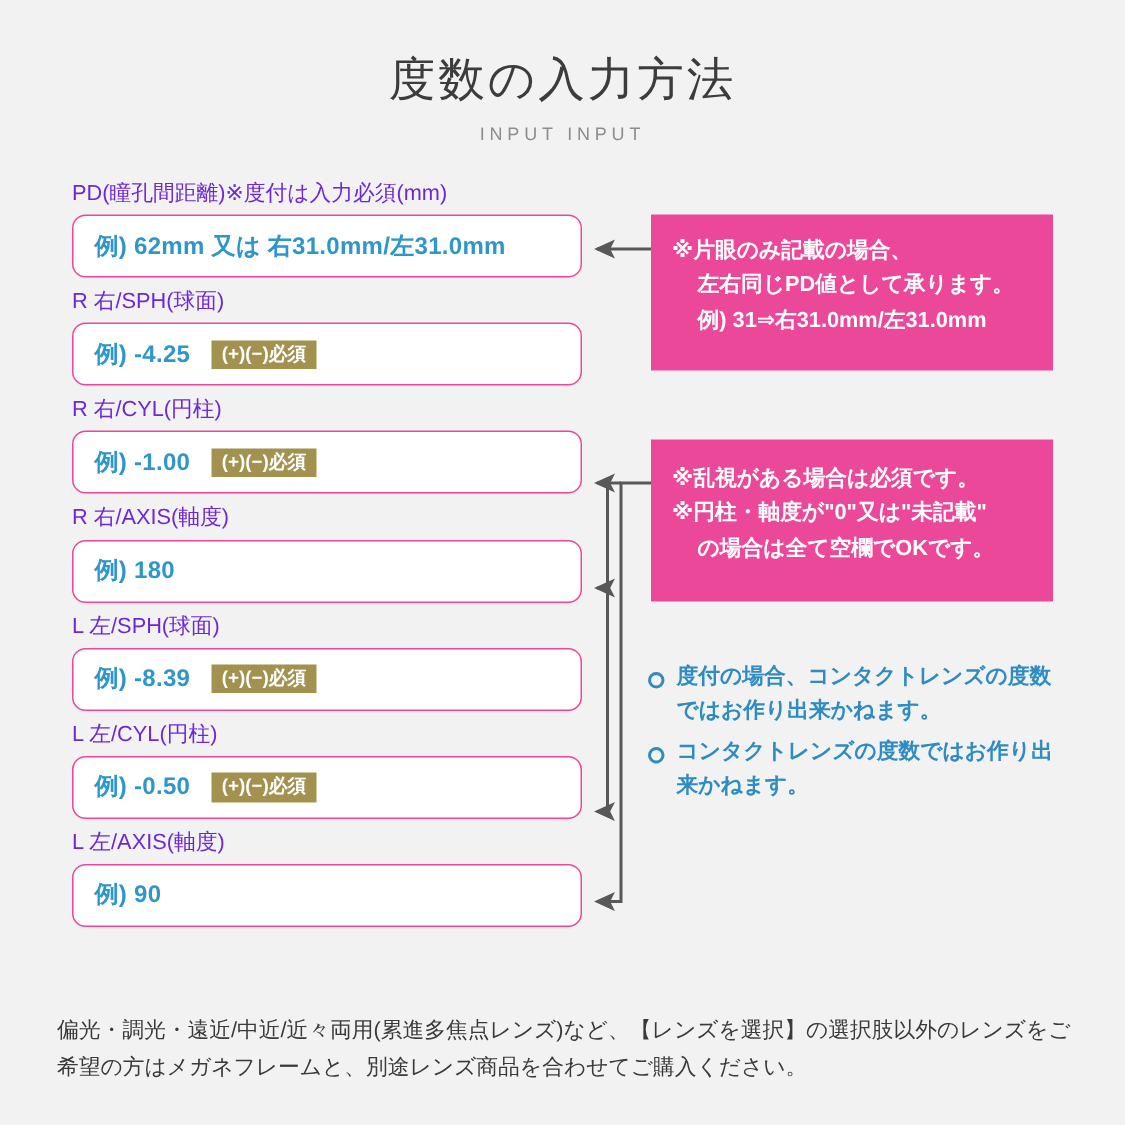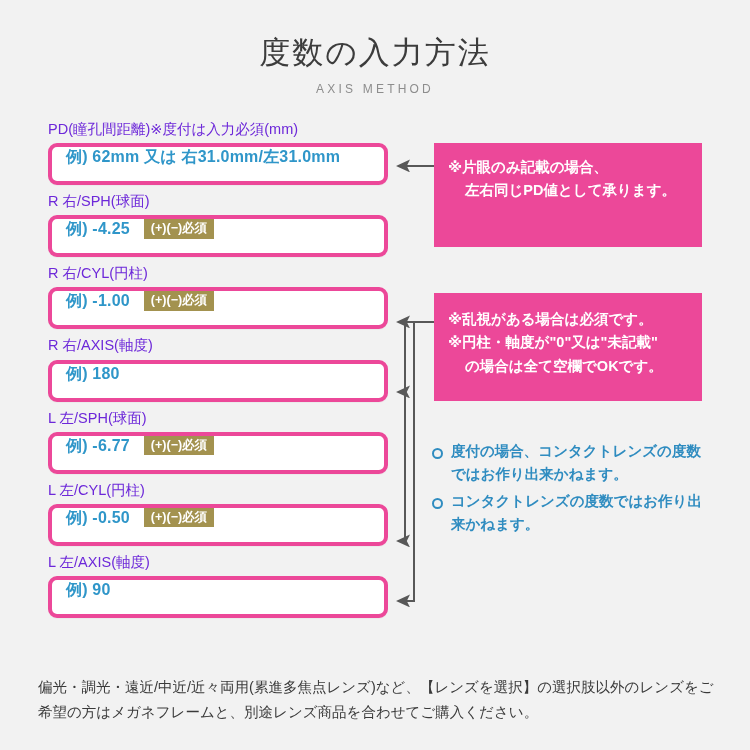--- a/index.html
+++ b/index.html
@@ -24,22 +24,22 @@
   }
 
   
   .form{position:absolute;left:48px;top:120px;width:340px;}
   .field-group{margin-bottom:7px;}
   .field-label{
     font-size:14.5px;color:#6d28d9;line-height:1.25;margin-bottom:5px;
     white-space:nowrap;
   }
   .field-box{
-    height:42px;background:#ffffff;border:4px solid #ec4899;
-    border-radius:9px;display:flex;align-items:flex-start;
+    height:42px;background:#ffffff;border:1px solid #ec4899;
+    border-radius:9px;display:flex;align-items:center;
     padding:0 14px;box-sizing:border-box;
     box-shadow:0 1px 1px rgba(0,0,0,0.03);
   }
   .ph{
     color:#2f96c9;font-size:16px;font-weight:bold;white-space:nowrap;
     letter-spacing:0.2px;
   }
   .badge{
     margin-left:14px;background:#a3924f;color:#ffffff;
     font-size:12.5px;font-weight:bold;padding:3px 7px 4px 7px;
@@ -80,21 +80,21 @@
   #connectors{position:absolute;left:0;top:0;width:750px;height:750px;
     pointer-events:none;}
 </style>
 </head>
 <body>
 
 <div id="page">
 
   <div class="header">
     <div class="title">度数の入力方法</div>
-    <div class="subtitle">AXIS METHOD</div>
+    <div class="subtitle">INPUT INPUT</div>
   </div>
 
   <div class="form">
 
     <div class="field-group">
       <div class="field-label">PD(瞳孔間距離)※度付は入力必須(mm)</div>
       <div class="field-box">
         <span class="ph">例) 62mm 又は 右31.0mm/左31.0mm</span>
       </div>
     </div>
@@ -118,21 +118,21 @@
     <div class="field-group">
       <div class="field-label">R 右/AXIS(軸度)</div>
       <div class="field-box">
         <span class="ph">例) 180</span>
       </div>
     </div>
 
     <div class="field-group">
       <div class="field-label">L 左/SPH(球面)</div>
       <div class="field-box">
-        <span class="ph">例) -6.77</span>
+        <span class="ph">例) -8.39</span>
         <span class="badge">(+)(−)必須</span>
       </div>
     </div>
 
     <div class="field-group">
       <div class="field-label">L 左/CYL(円柱)</div>
       <div class="field-box">
         <span class="ph">例) -0.50</span>
         <span class="badge">(+)(−)必須</span>
       </div>
@@ -158,20 +158,21 @@
 
     <path d="M434,322 L414,322 L414,601 L398,601" stroke="#585858" stroke-width="2" fill="none" marker-end="url(#arrowhead)"></path>
     <path d="M414,322 L398,322" stroke="#585858" stroke-width="2" fill="none" marker-end="url(#arrowhead)"></path>
     <path d="M405,322 L405,392 L398,392" stroke="#585858" stroke-width="2" fill="none" marker-end="url(#arrowhead)"></path>
     <path d="M405,392 L405,541 L398,541" stroke="#585858" stroke-width="2" fill="none" marker-end="url(#arrowhead)"></path>
   </svg>
 
   <div class="callout" id="callout-1">
     <div class="line">※片眼のみ記載の場合、</div>
     <div class="line indent">左右同じPD値として承ります。</div>
+    <div class="line indent">例) 31⇒右31.0mm/左31.0mm</div>
   </div>
 
   <div class="callout" id="callout-2">
     <div class="line">※乱視がある場合は必須です。</div>
     <div class="line">※円柱・軸度が"0"又は"未記載"</div>
     <div class="line indent">の場合は全て空欄でOKです。</div>
   </div>
 
   <div class="notes">
     <div class="note">

